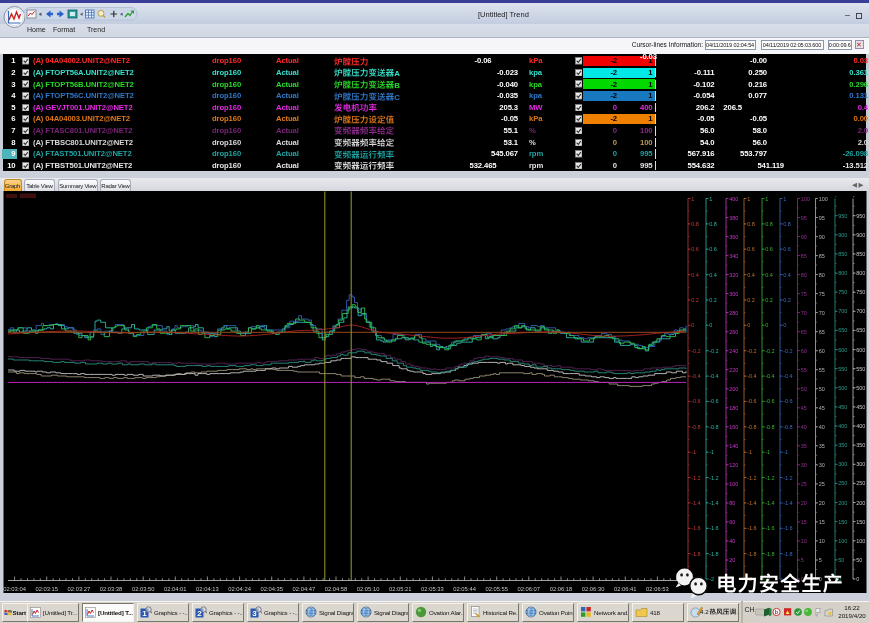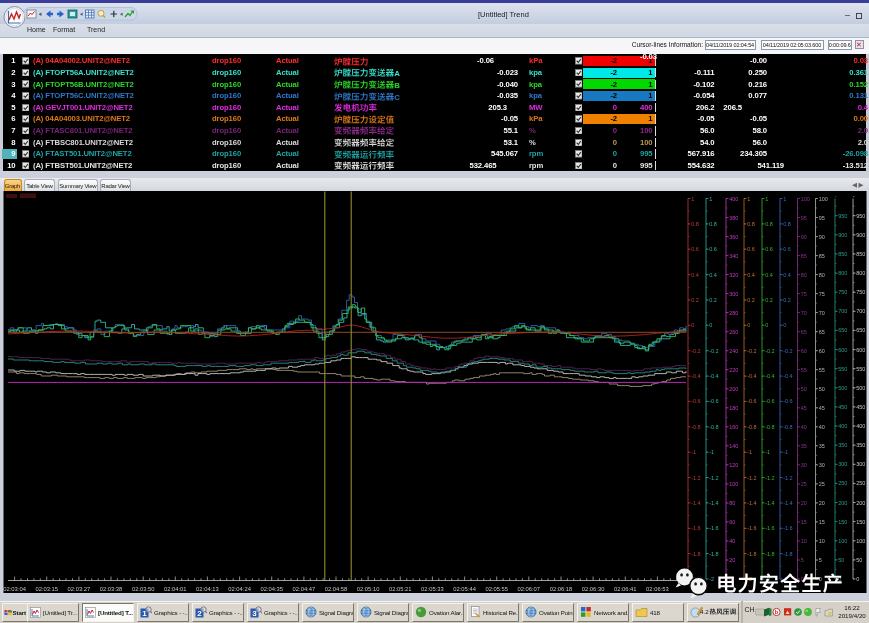--- a/index.html
+++ b/index.html
@@ -100,21 +100,21 @@
       </g>
     </svg>
     <div class="tc" style="left:0;top:55.3px;width:15.5px;text-align:right;color:#fff">1</div>
     <div style="position:absolute;left:21.5px;top:57.2px;line-height:0"><span class="cb"><svg width="7.5" height="7.5" viewBox="0 0 9 9">
           <rect x="0.5" y="0.5" width="8" height="8" fill="#e9e9e9" stroke="#808080"></rect>
           <path d="M2 4.5l2 2 3-4" stroke="#333" stroke-width="1.3" fill="none"></path>
         </svg></span></div>
     <div class="tc" style="left:33px;top:55.3px;color:#ff2a2a">(A) 04A04002.UNIT2@NET2</div>
     <div class="tc" style="left:212px;top:55.3px;color:#ff2a2a">drop160</div>
     <div class="tc" style="left:276px;top:55.3px;color:#ff2a2a">Actual</div>
-    <div class="tc" style="left:424px;top:55.3px;width:70px;text-align:right;color:#fff">-0.06</div>
+    <div class="tc" style="left:448px;top:55.3px;width:70px;text-align:center;color:#fff">-0.06</div>
     <div class="tc" style="left:529px;top:55.3px;color:#ff2a2a">kPa</div>
     <div style="position:absolute;left:574.5px;top:57.2px;line-height:0"><span class="cb"><svg width="7.5" height="7.5" viewBox="0 0 9 9">
           <rect x="0.5" y="0.5" width="8" height="8" fill="#e9e9e9" stroke="#808080"></rect>
           <path d="M2 4.5l2 2 3-4" stroke="#333" stroke-width="1.3" fill="none"></path>
         </svg></span></div>
     <div style="position:absolute;left:583px;top:56.1px;width:71.5px;height:10px;background:#f00000"></div>
     <div class="tc" style="left:560px;top:55.3px;width:57px;text-align:right;color:#000">-2</div>
     <div class="tc" style="left:600px;top:55.3px;width:52.5px;text-align:right;color:#000">1</div>
     <div style="position:absolute;left:654.5px;top:56.3px;width:1px;height:9.5px;background:#ddd"></div>
     <div class="tc" style="left:640px;top:51px;width:74.5px;text-align:left;color:#fff">-0.03</div>
@@ -178,21 +178,21 @@
     <div style="position:absolute;left:574.5px;top:80.4px;line-height:0"><span class="cb"><svg width="7.5" height="7.5" viewBox="0 0 9 9">
           <rect x="0.5" y="0.5" width="8" height="8" fill="#e9e9e9" stroke="#808080"></rect>
           <path d="M2 4.5l2 2 3-4" stroke="#333" stroke-width="1.3" fill="none"></path>
         </svg></span></div>
     <div style="position:absolute;left:583px;top:79.3px;width:71.5px;height:10px;background:#00d800"></div>
     <div class="tc" style="left:560px;top:78.5px;width:57px;text-align:right;color:#000">-2</div>
     <div class="tc" style="left:600px;top:78.5px;width:52.5px;text-align:right;color:#000">1</div>
     <div style="position:absolute;left:654.5px;top:79.5px;width:1px;height:9.5px;background:#ddd"></div>
     <div class="tc" style="left:640px;top:78.5px;width:74.5px;text-align:right;color:#fff">-0.102</div>
     <div class="tc" style="left:690px;top:78.5px;width:77px;text-align:right;color:#fff">0.216</div>
-    <div class="tc" style="left:790px;top:78.5px;width:78px;text-align:right;color:#2ad82a">0.152</div>
+    <div class="tc" style="left:790px;top:78.5px;width:78px;text-align:right;color:#2ad82a">0.296</div>
     <svg style="position:absolute;left:334px;top:90.5px;overflow:visible" width="69" height="11">
       <g transform="translate(0 8.8)" fill="#2e78c8">
         <use href="#c0" transform="translate(0.0 0) scale(0.00860 -0.00860)"></use>
         <use href="#c1" transform="translate(8.6 0) scale(0.00860 -0.00860)"></use>
         <use href="#c2" transform="translate(17.2 0) scale(0.00860 -0.00860)"></use>
         <use href="#c3" transform="translate(25.8 0) scale(0.00860 -0.00860)"></use>
         <use href="#c4" transform="translate(34.4 0) scale(0.00860 -0.00860)"></use>
         <use href="#c5" transform="translate(43.0 0) scale(0.00860 -0.00860)"></use>
         <use href="#c6" transform="translate(51.6 0) scale(0.00860 -0.00860)"></use>
         <text x="60.2" y="0" font-size="7.9" font-weight="bold" font-family="Liberation Sans, sans-serif">C</text>
@@ -229,21 +229,21 @@
       </g>
     </svg>
     <div class="tc" style="left:0;top:101.8px;width:15.5px;text-align:right;color:#fff">5</div>
     <div style="position:absolute;left:21.5px;top:103.7px;line-height:0"><span class="cb"><svg width="7.5" height="7.5" viewBox="0 0 9 9">
           <rect x="0.5" y="0.5" width="8" height="8" fill="#e9e9e9" stroke="#808080"></rect>
           <path d="M2 4.5l2 2 3-4" stroke="#333" stroke-width="1.3" fill="none"></path>
         </svg></span></div>
     <div class="tc" style="left:33px;top:101.8px;color:#e22ae2">(A) GEVJT001.UNIT2@NET2</div>
     <div class="tc" style="left:212px;top:101.8px;color:#e22ae2">drop160</div>
     <div class="tc" style="left:276px;top:101.8px;color:#e22ae2">Actual</div>
-    <div class="tc" style="left:437px;top:101.8px;width:70px;text-align:right;color:#fff">205.3</div>
+    <div class="tc" style="left:448px;top:101.8px;width:70px;text-align:right;color:#fff">205.3</div>
     <div class="tc" style="left:529px;top:101.8px;color:#e22ae2">MW</div>
     <div style="position:absolute;left:574.5px;top:103.7px;line-height:0"><span class="cb"><svg width="7.5" height="7.5" viewBox="0 0 9 9">
           <rect x="0.5" y="0.5" width="8" height="8" fill="#e9e9e9" stroke="#808080"></rect>
           <path d="M2 4.5l2 2 3-4" stroke="#333" stroke-width="1.3" fill="none"></path>
         </svg></span></div>
     <div class="tc" style="left:560px;top:101.8px;width:57px;text-align:right;color:#e22ae2">0</div>
     <div class="tc" style="left:600px;top:101.8px;width:52.5px;text-align:right;color:#e22ae2">400</div>
     <div style="position:absolute;left:654.5px;top:102.8px;width:1px;height:9.5px;background:#ddd"></div>
     <div class="tc" style="left:640px;top:101.8px;width:74.5px;text-align:right;color:#fff">206.2</div>
     <div class="tc" style="left:665px;top:101.8px;width:77px;text-align:right;color:#fff">206.5</div>
@@ -365,21 +365,21 @@
     <div class="tc" style="left:448px;top:148.3px;width:70px;text-align:right;color:#fff">545.067</div>
     <div class="tc" style="left:529px;top:148.3px;color:#1fa3a3">rpm</div>
     <div style="position:absolute;left:574.5px;top:150.2px;line-height:0"><span class="cb"><svg width="7.5" height="7.5" viewBox="0 0 9 9">
           <rect x="0.5" y="0.5" width="8" height="8" fill="#e9e9e9" stroke="#808080"></rect>
           <path d="M2 4.5l2 2 3-4" stroke="#333" stroke-width="1.3" fill="none"></path>
         </svg></span></div>
     <div class="tc" style="left:560px;top:148.3px;width:57px;text-align:right;color:#1fa3a3">0</div>
     <div class="tc" style="left:600px;top:148.3px;width:52.5px;text-align:right;color:#1fa3a3">995</div>
     <div style="position:absolute;left:654.5px;top:149.3px;width:1px;height:9.5px;background:#ddd"></div>
     <div class="tc" style="left:640px;top:148.3px;width:74.5px;text-align:right;color:#fff">567.916</div>
-    <div class="tc" style="left:690px;top:148.3px;width:77px;text-align:right;color:#fff">234.305</div>
+    <div class="tc" style="left:690px;top:148.3px;width:77px;text-align:right;color:#fff">553.797</div>
     <div class="tc" style="left:790px;top:148.3px;width:78px;text-align:right;color:#1fa3a3">-26.098</div>
     <svg style="position:absolute;left:334px;top:160.2px;overflow:visible" width="63" height="11">
       <g transform="translate(0 8.8)" fill="#e2e2e2">
         <use href="#c4" transform="translate(0.0 0) scale(0.00860 -0.00860)"></use>
         <use href="#c15" transform="translate(8.6 0) scale(0.00860 -0.00860)"></use>
         <use href="#c6" transform="translate(17.2 0) scale(0.00860 -0.00860)"></use>
         <use href="#c17" transform="translate(25.8 0) scale(0.00860 -0.00860)"></use>
         <use href="#c18" transform="translate(34.4 0) scale(0.00860 -0.00860)"></use>
         <use href="#c15" transform="translate(43.0 0) scale(0.00860 -0.00860)"></use>
         <use href="#c11" transform="translate(51.6 0) scale(0.00860 -0.00860)"></use>

